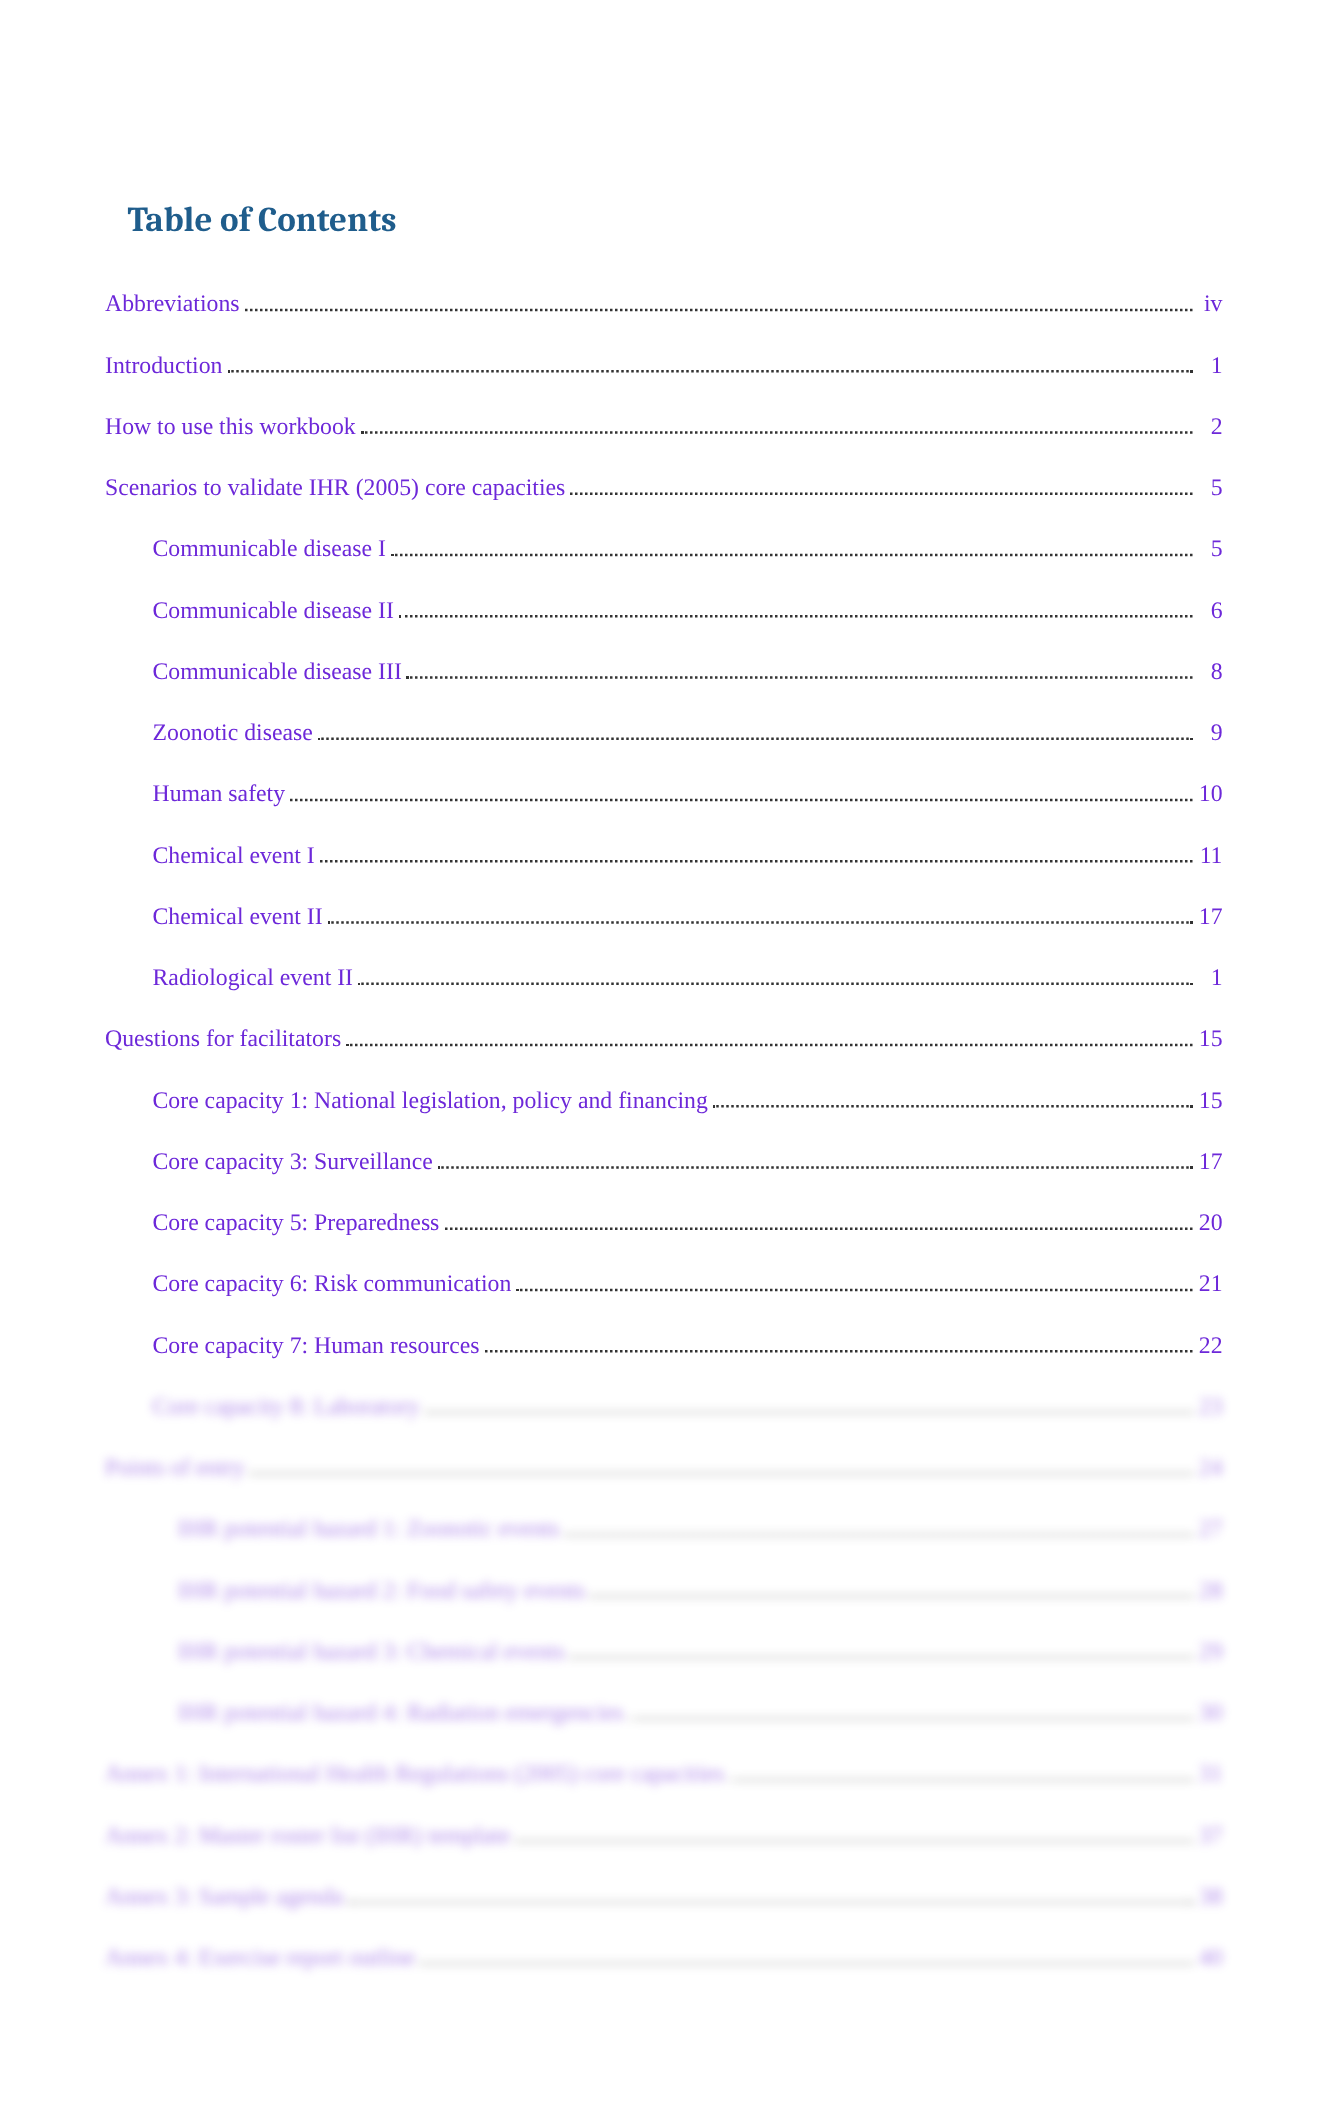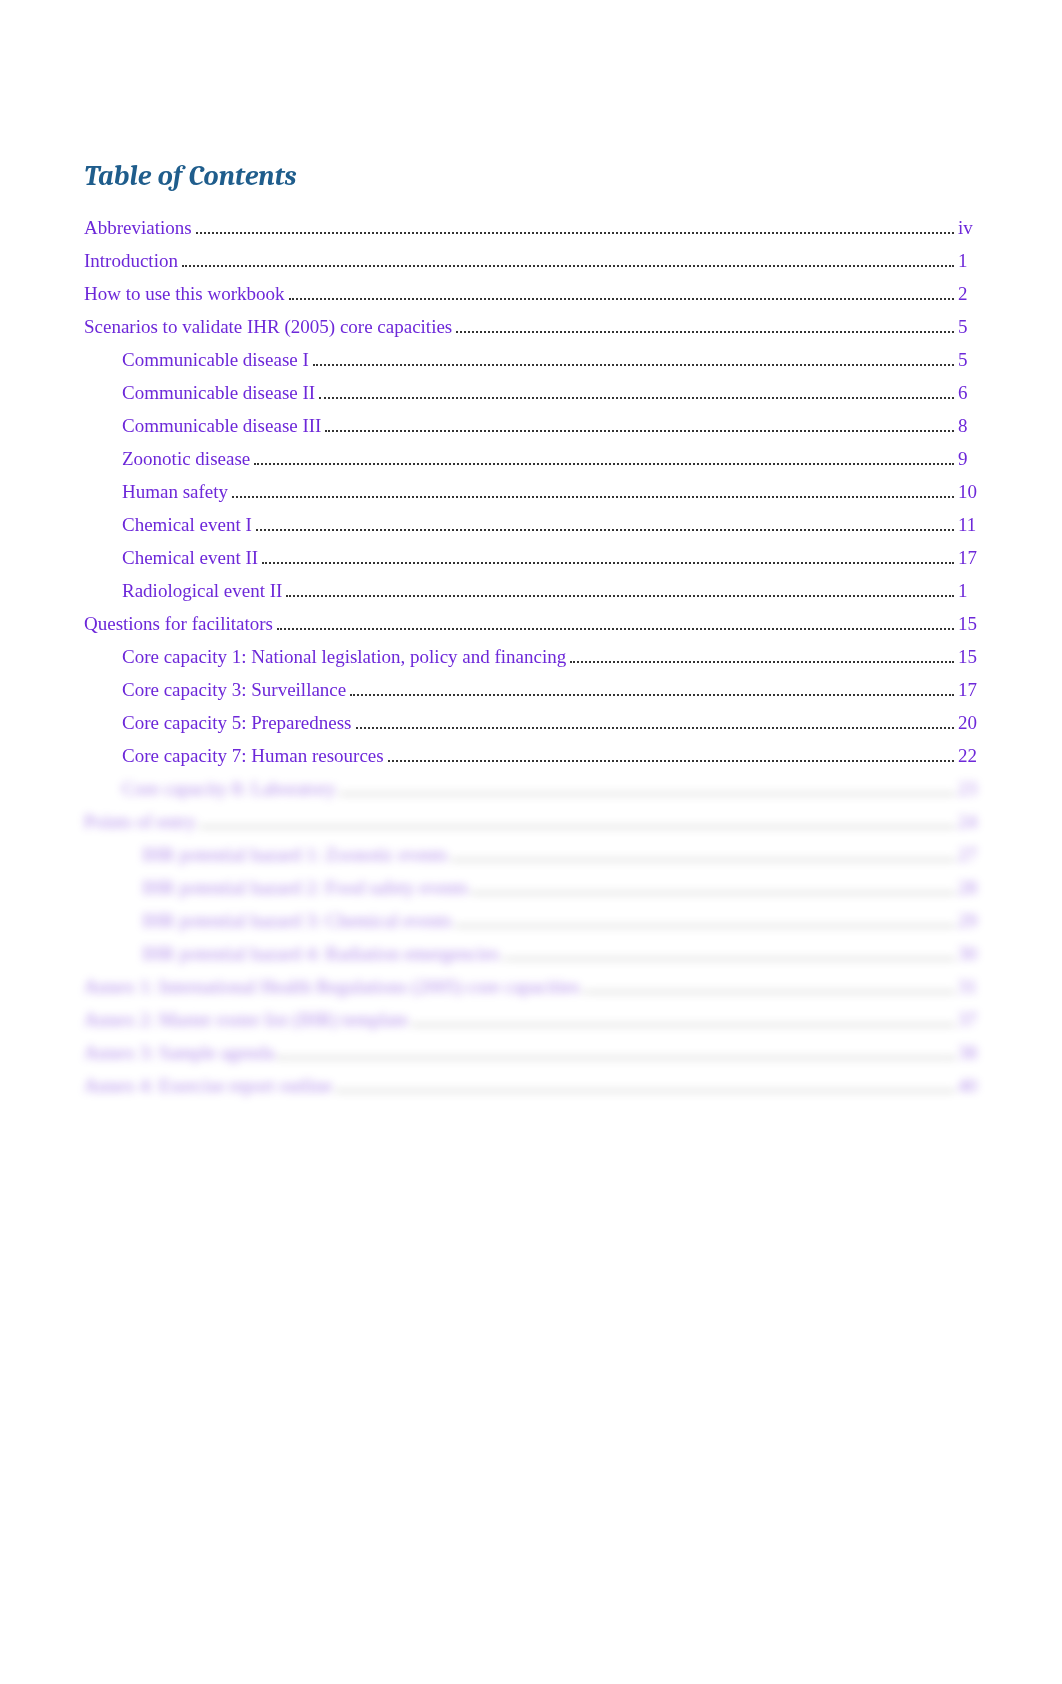--- a/index.html
+++ b/index.html
@@ -10,22 +10,22 @@
       font-family: "Times New Roman", Times, serif;
     }
     .page {
       padding: 160px 84px 0 84px;
     }
     .title {
       font-family: Cambria, Georgia, "Times New Roman", serif;
       font-weight: 700;
       font-size: 28px;
       color: #1f5d8c;
+      margin-left: 18px;
       margin-bottom: 26px;
-      font-style: italic;
     }
     .toc {
       font-size: 19px;
       color: #6d28d9;
       line-height: 1.0;
     }
     .toc-row {
       display: flex;
       align-items: baseline;
       margin-bottom: 14px;
@@ -37,21 +37,23 @@
     .lvl-2 .toc-label { margin-left: 58px; }
     .toc-label { flex: 0 0 auto; }
     .toc-dots {
       flex: 1 1 auto;
       border-bottom: 2px dotted #333;
       margin: 0 4px 3px 4px;
       min-width: 6px;
     }
     .toc-page {
       flex: 0 0 auto;
+      text-align: right;
       min-width: 20px;
+      margin-top: 16px;
     }
   </style>
 </head>
 <body>
 
 <div class="page">
   <h1 class="title">Table of Contents</h1>
   <div class="toc" id="toc-container">
       <div class="toc-row lvl-0">
         <span class="toc-label">Abbreviations</span>
@@ -127,20 +129,25 @@
         <span class="toc-label">Core capacity 3: Surveillance</span>
         <span class="toc-dots"></span>
         <span class="toc-page">17</span>
       </div>
       <div class="toc-row lvl-1">
         <span class="toc-label">Core capacity 5: Preparedness</span>
         <span class="toc-dots"></span>
         <span class="toc-page">20</span>
       </div>
       <div class="toc-row lvl-1">
+        <span class="toc-label">Core capacity 6: Risk communication</span>
+        <span class="toc-dots"></span>
+        <span class="toc-page">21</span>
+      </div>
+      <div class="toc-row lvl-1">
         <span class="toc-label">Core capacity 7: Human resources</span>
         <span class="toc-dots"></span>
         <span class="toc-page">22</span>
       </div>
       <div class="toc-row lvl-1 blurred">
         <span class="toc-label">Core capacity 8: Laboratory</span>
         <span class="toc-dots"></span>
         <span class="toc-page">23</span>
       </div>
       <div class="toc-row lvl-0 blurred">

